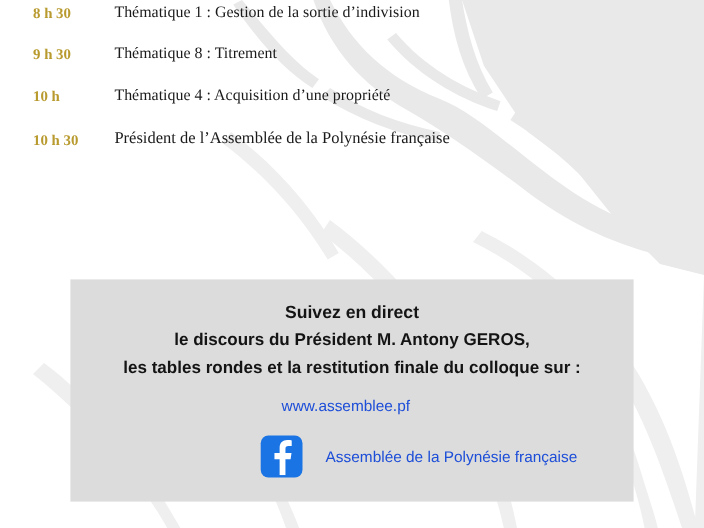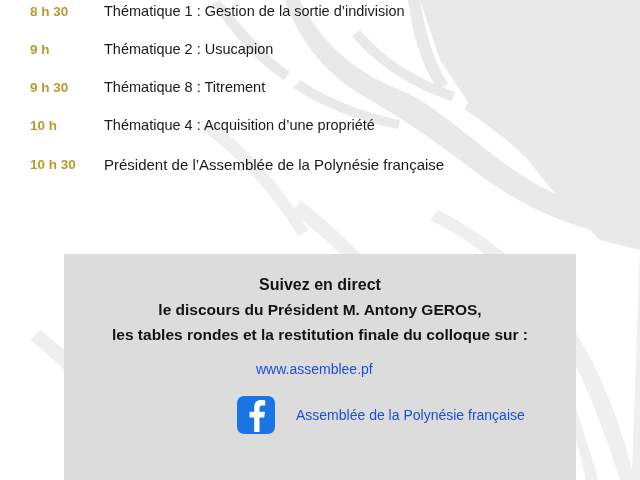--- a/index.html
+++ b/index.html
@@ -29,22 +29,23 @@
   #schedule {
     position: absolute;
     left: 0;
     top: 0;
     width: 640px;
     z-index: 2;
     padding-top: 2px;
   }
   .sched-row {
     display: flex;
-    align-items: center;
+    align-items: flex-end;
     margin-bottom: 19px;
+    font-family: Liberation Serif, serif;
   }
   .sched-time {
     width: 78px;
     flex: 0 0 78px;
     text-align: left;
     padding-left: 30px;
     box-sizing: border-box;
     color: #b89a2e;
     font-weight: bold;
     font-size: 13.5px;
@@ -68,21 +69,21 @@
     line-height: 21px;
     color: #1a1a1a;
   }
 
   
   #live-panel {
     position: absolute;
     left: 64px;
     top: 254px;
     width: 512px;
-    height: 226px;
+    height: 202px;
     background: #dcdcdc;
     z-index: 2;
     box-sizing: border-box;
     padding-top: 18px;
   }
   .live-line {
     text-align: center;
     font-weight: bold;
     font-size: 15.5px;
     line-height: 25px;
@@ -149,26 +150,20 @@
 
 <div id="schedule">
 
   <div class="sched-row">
     <div class="sched-time">8 h 30</div>
     <div class="sched-body">
       <div class="sched-title">Thématique 1 : Gestion de la sortie d’indivision</div>
     </div>
   </div>
 
-  <div class="sched-row">
-    <div class="sched-time">9 h</div>
-    <div class="sched-body">
-      <div class="sched-title">Thématique 2 : Usucapion</div>
-    </div>
-  </div>
 
   <div class="sched-row">
     <div class="sched-time">9 h 30</div>
     <div class="sched-body">
       <div class="sched-title">Thématique 8 : Titrement</div>
     </div>
   </div>
 
   <div class="sched-row">
     <div class="sched-time">10 h</div>

